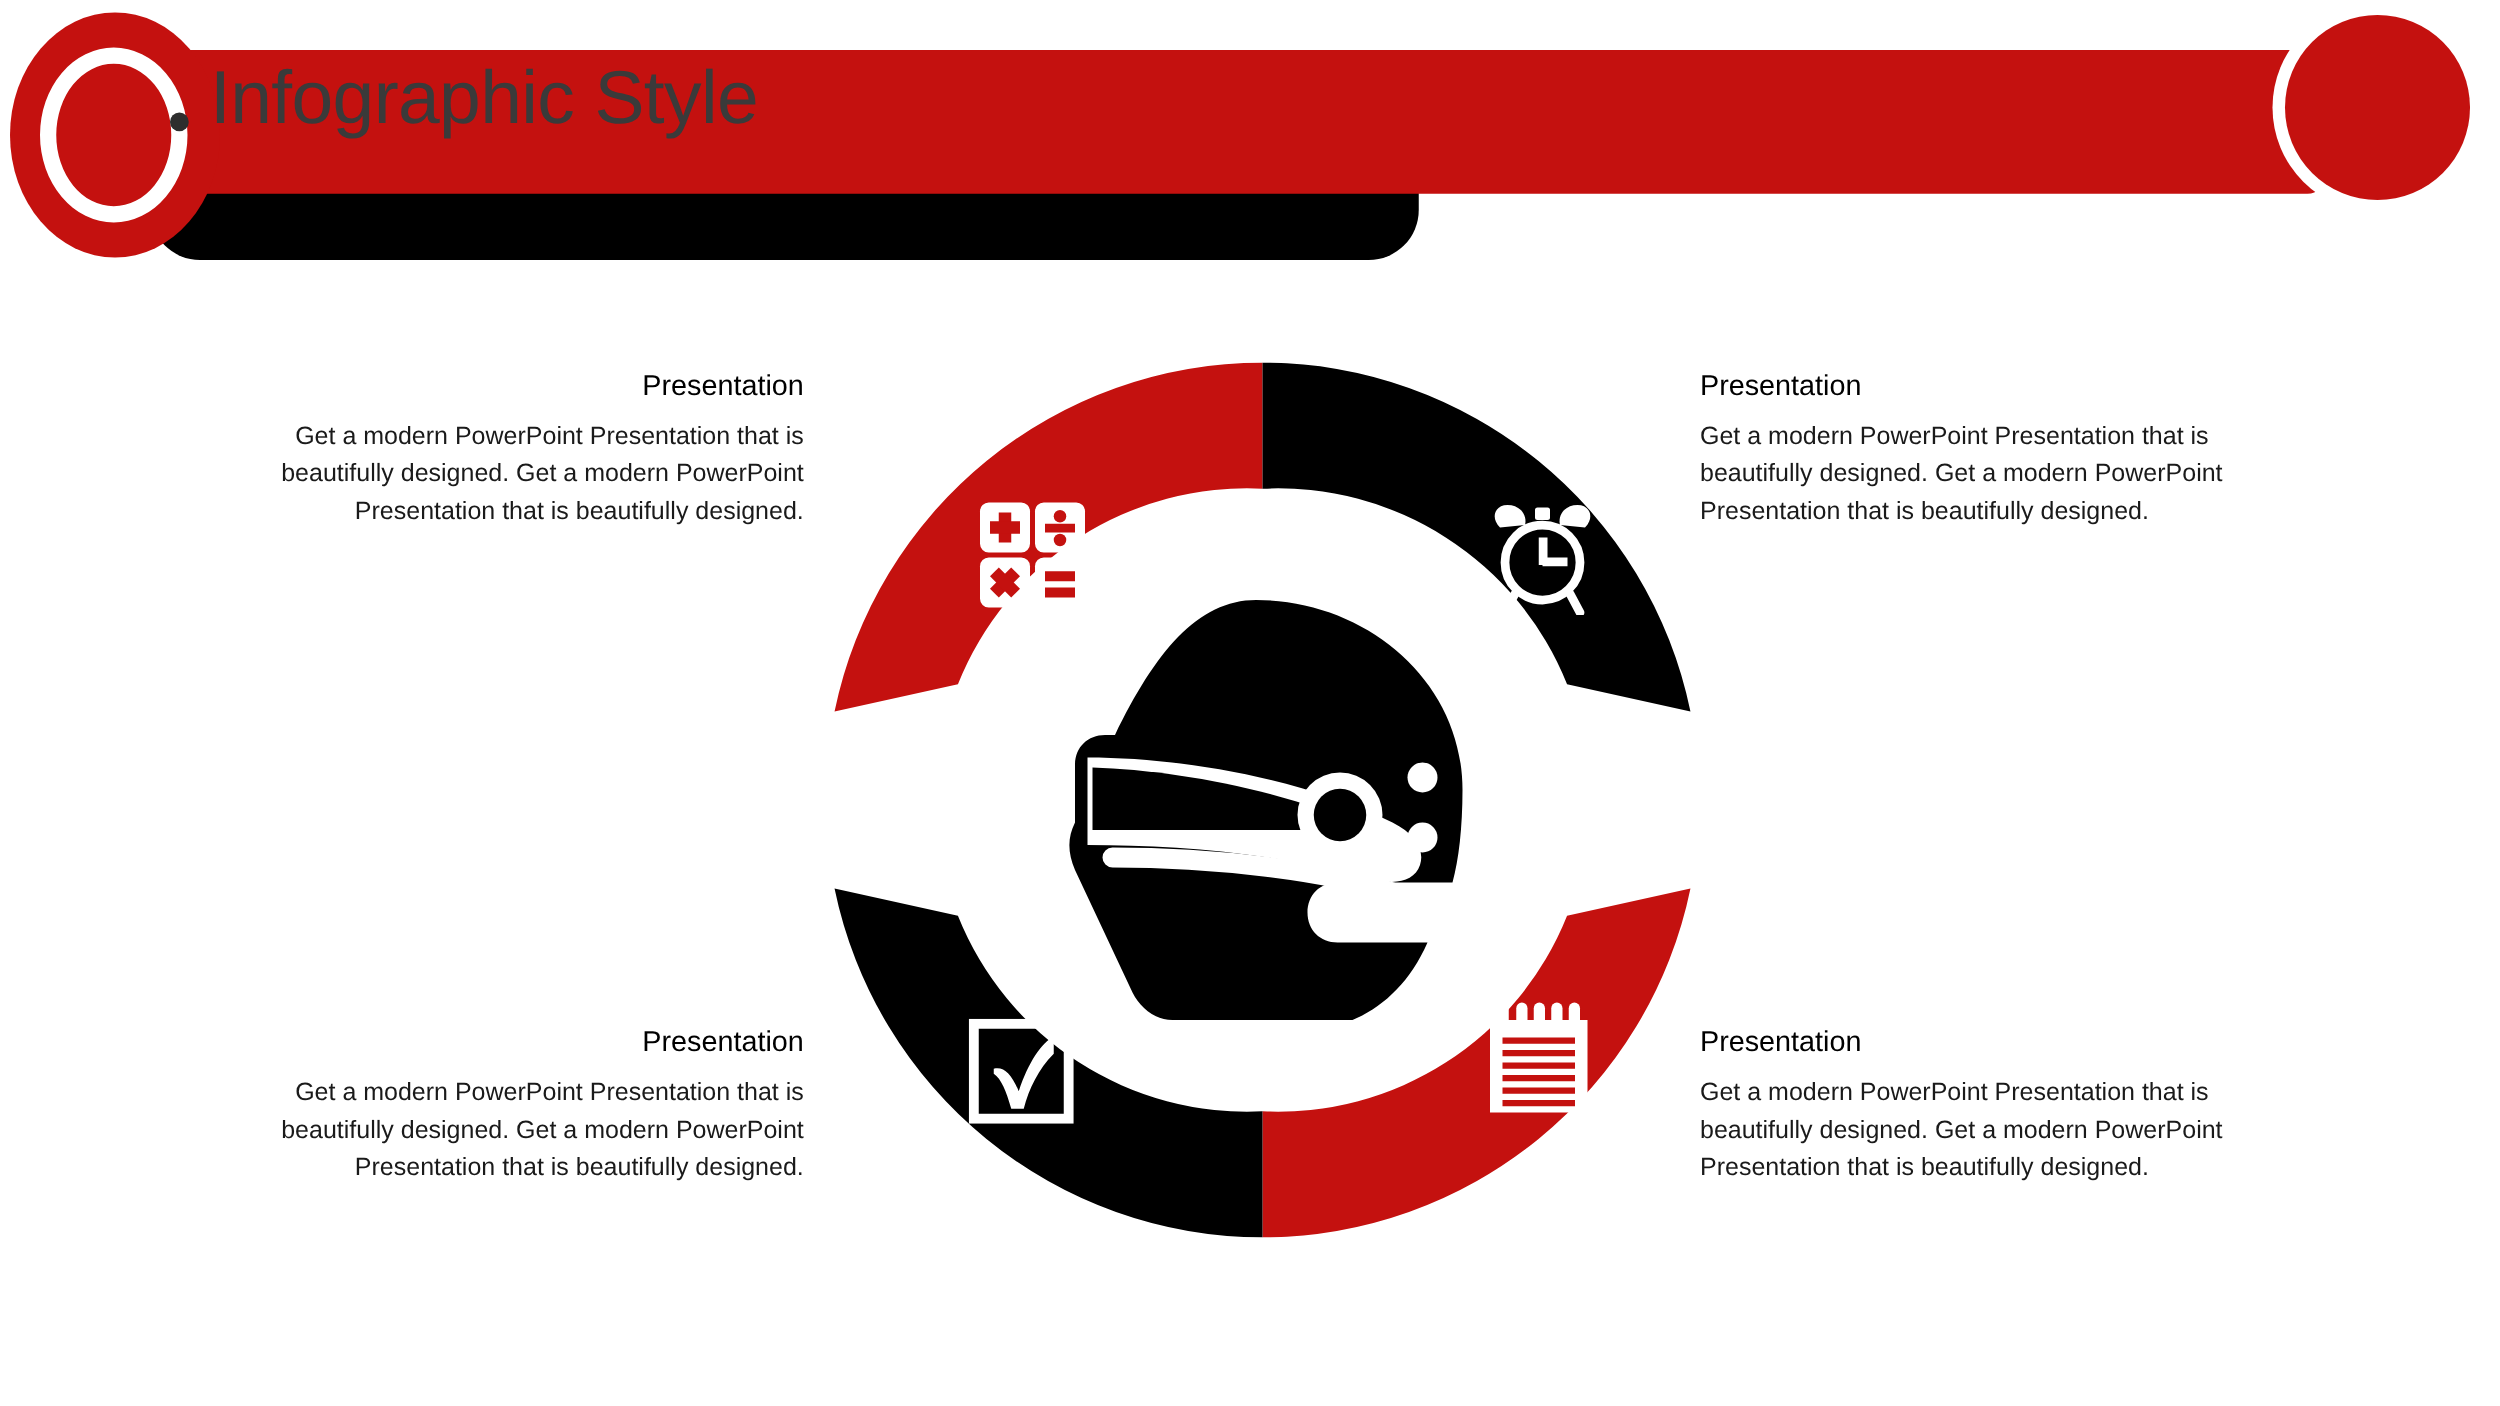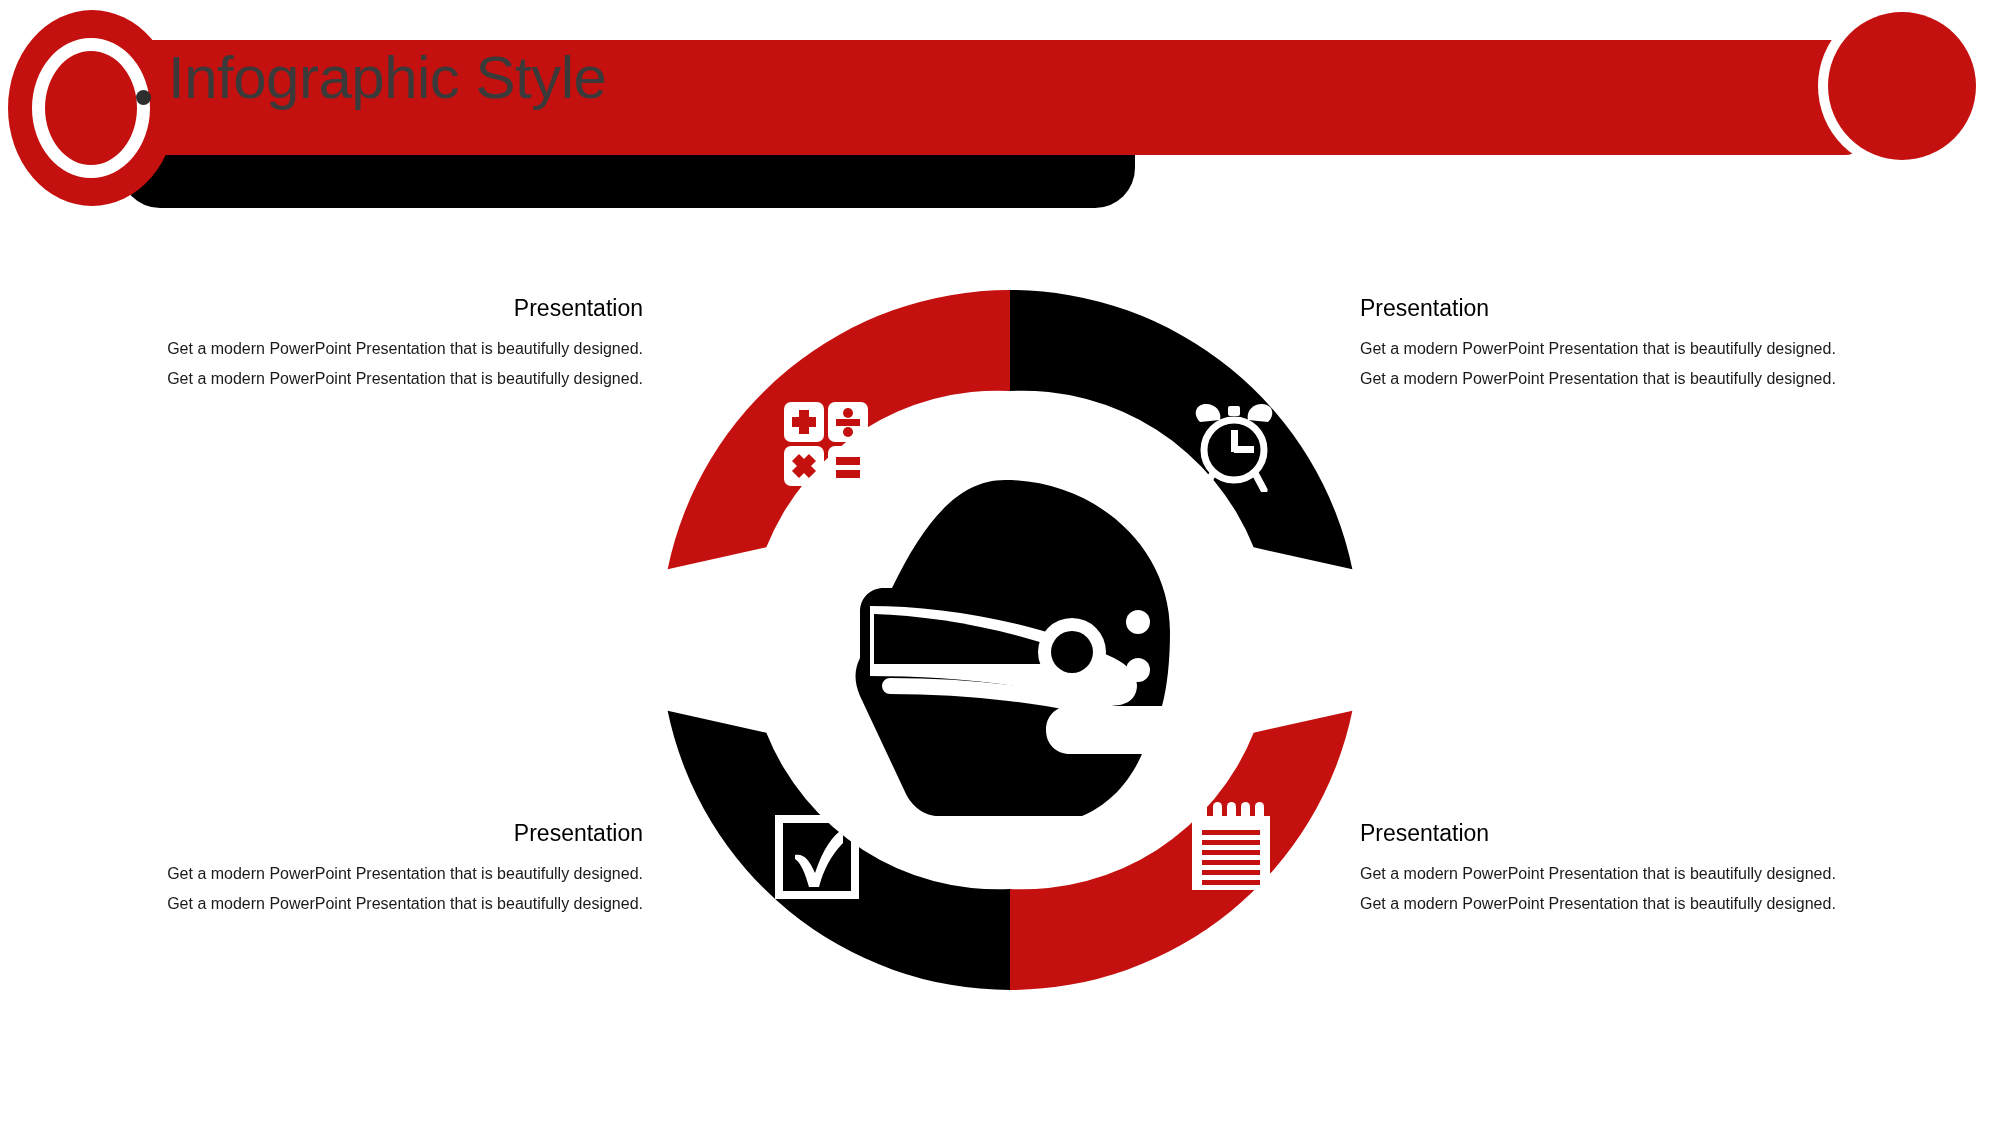--- a/index.html
+++ b/index.html
@@ -115,21 +115,21 @@
     width: 488px;
   }
   .tblock .t-head {
     font-size: 23px;
     font-weight: normal;
     color: #000000;
     margin: 0 0 13px 0;
     line-height: 26px;
   }
   .tblock .t-body {
-    font-size: 16px;
+    font-size: 20px;
     color: #1a1a1a;
     line-height: 30px;
     margin: 0;
   }
   .tblock.align-right { text-align: right; }
   .tblock.align-left  { text-align: left; }
 
   #block-tl { left: 155px; top: 295px; }
   #block-bl { left: 155px; top: 820px; }
   #block-tr { left: 1360px; top: 295px; }

